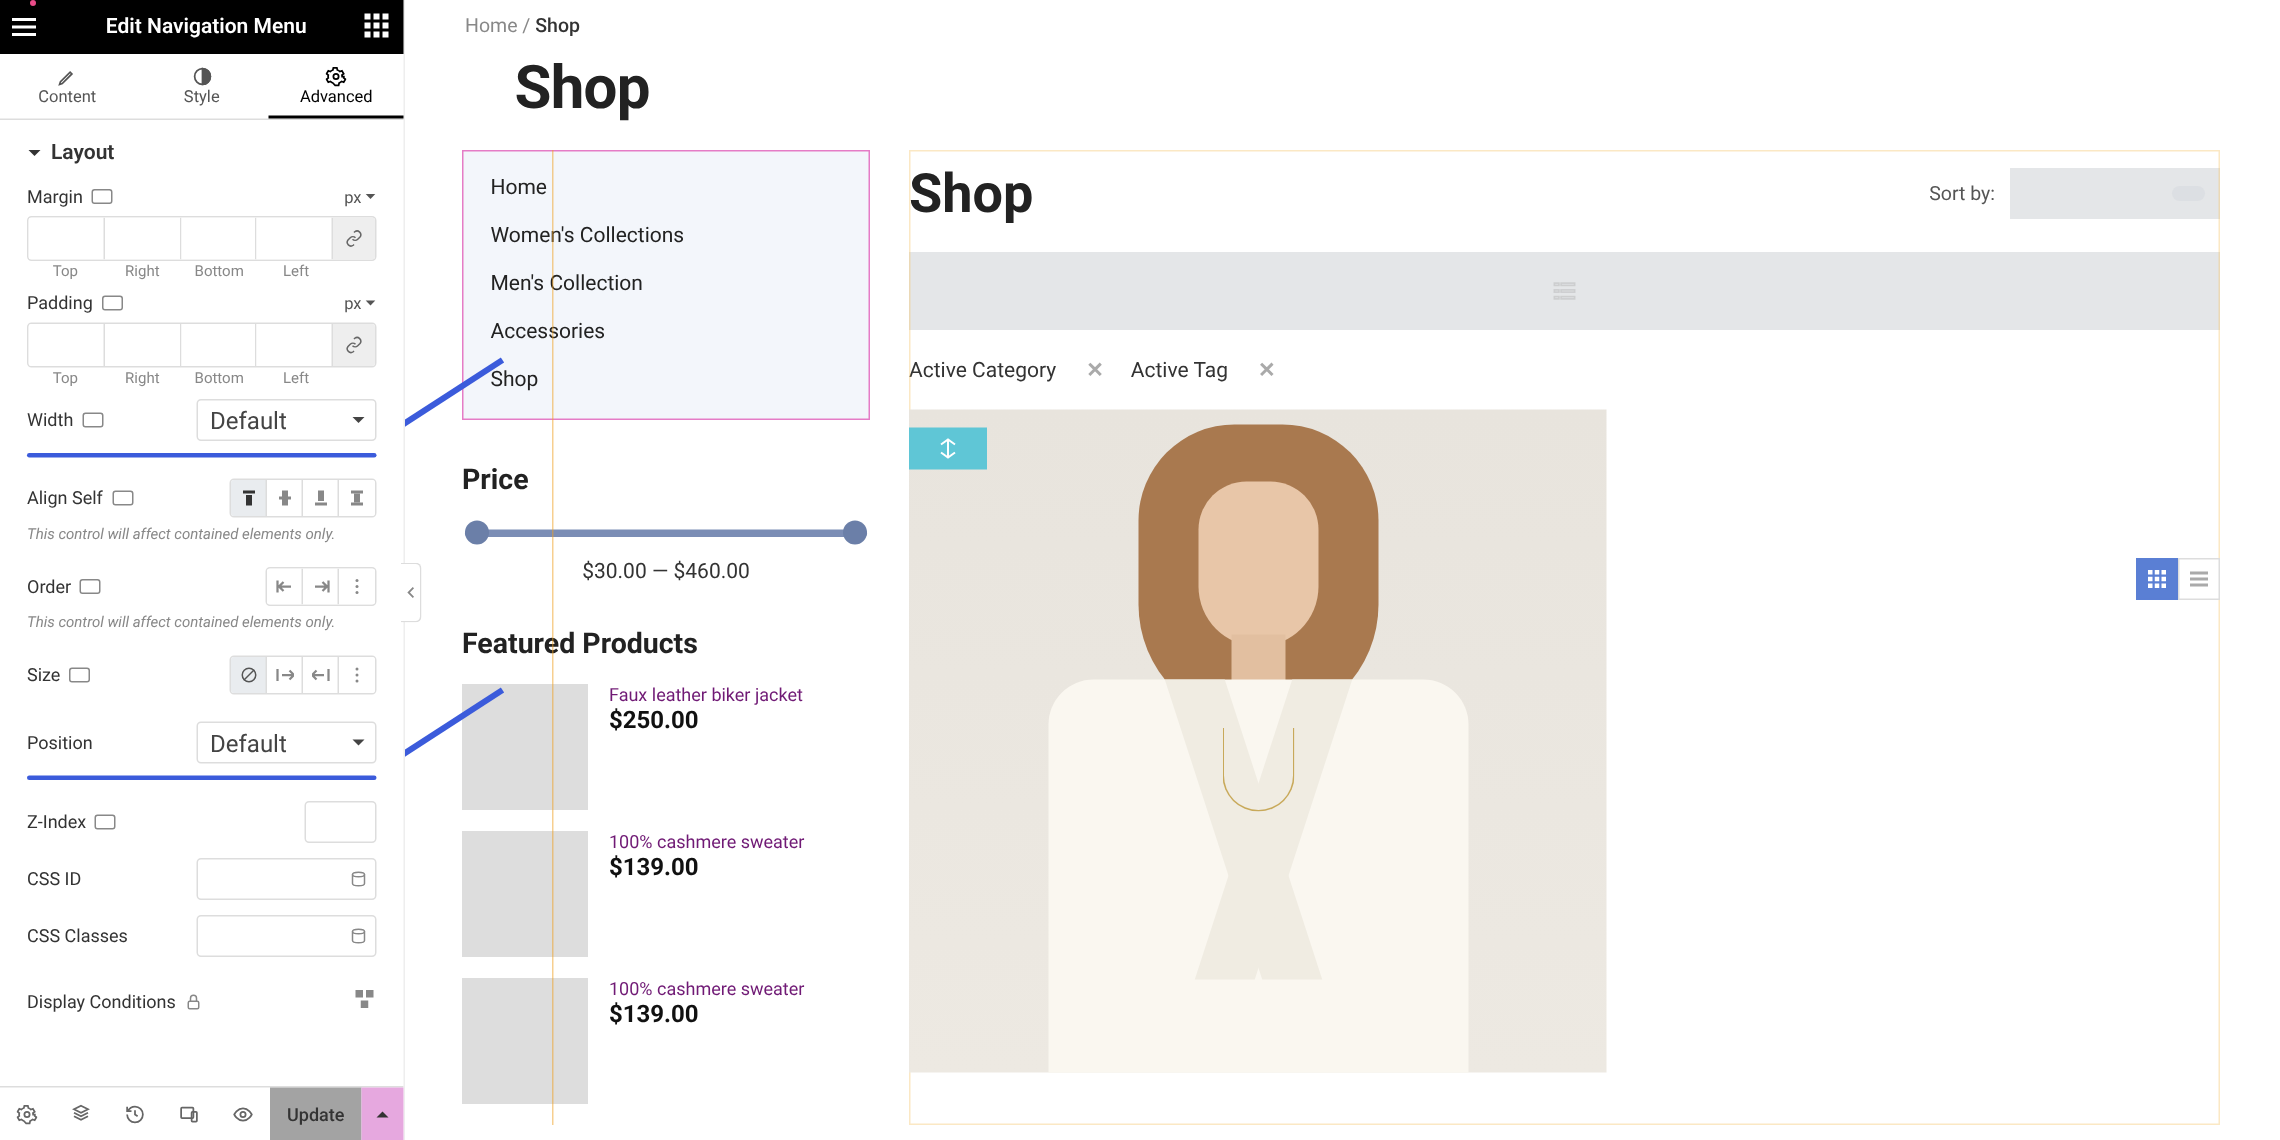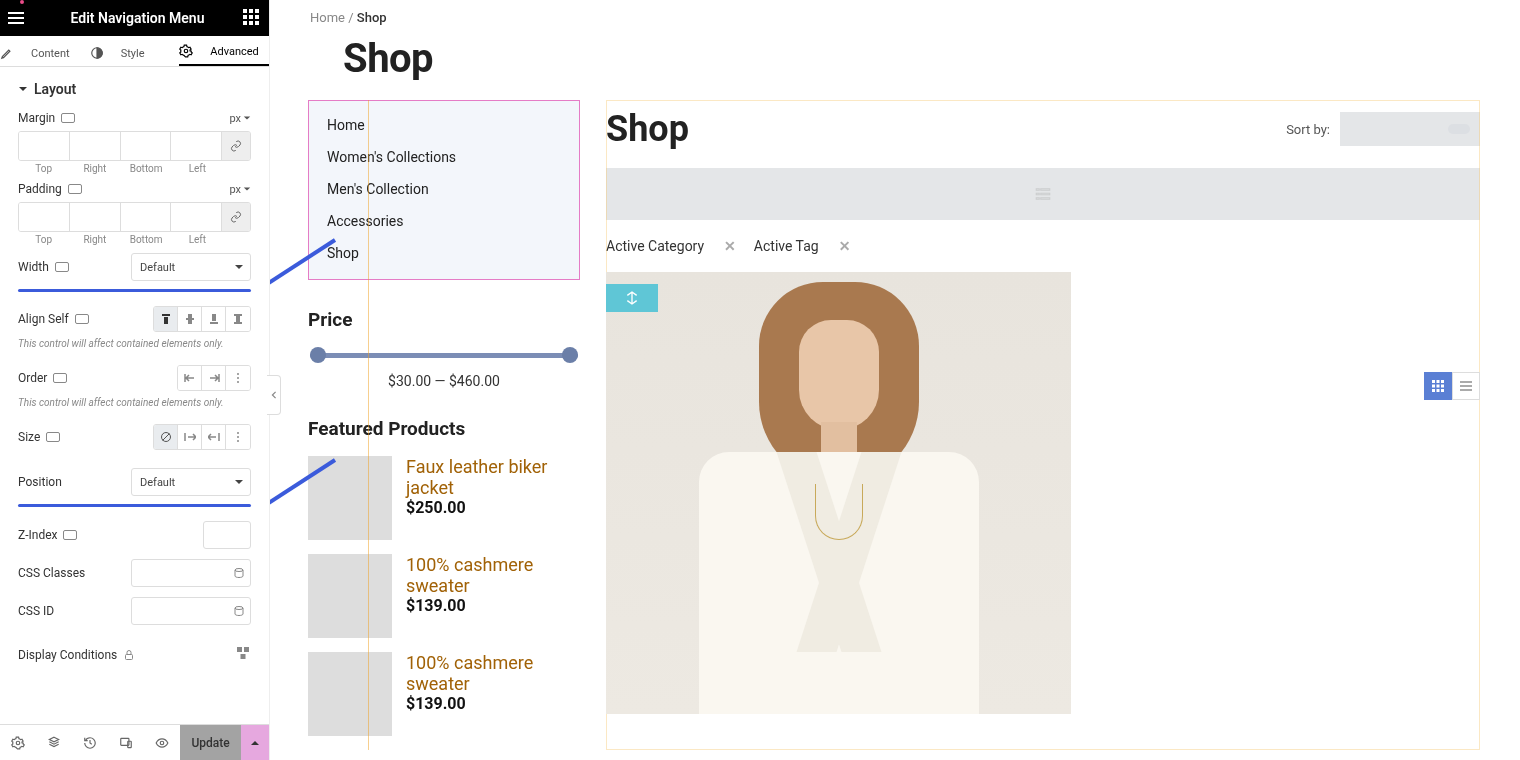--- a/index.html
+++ b/index.html
@@ -10,42 +10,42 @@
   .panel { width: 270px; flex: 0 0 270px; display: flex; flex-direction: column; background: #fff; border-right: 1px solid #eee; position: relative; }
   .panel-header { height: 36px; background: #000; color: #fff; display: flex; align-items: center; justify-content: space-between; padding: 0 8px; position: relative; }
   .panel-header .burger { width: 24px; height: 24px; display: flex; flex-direction: column; justify-content: center; gap: 3px; cursor: pointer; }
   .panel-header .burger span { height: 2px; background: #fff; width: 16px; }
   .panel-header .title { font-size: 14px; font-weight: 600; }
   .panel-header .grid { width: 18px; height: 18px; display: grid; grid-template-columns: repeat(3,4px); grid-template-rows: repeat(3,4px); gap: 2px; cursor: pointer; }
   .panel-header .grid i { background: #fff; }
   .panel-header .dot { position: absolute; top: -2px; left: 18px; width: 8px; height: 8px; border-radius: 50%; background: #ea4c89; border: 2px solid #000; }
 
   .panel-tabs { display: flex; border-bottom: 1px solid #ddd; }
-  .panel-tab { flex: 1; display: flex; flex-direction: row; align-items: flex-end; padding: 8px 0 6px; font-size: 11px; color: #555; cursor: pointer; gap: 17px; }
+  .panel-tab { flex: 1; display: flex; flex-direction: column; align-items: center; padding: 8px 0 6px; font-size: 11px; color: #555; cursor: pointer; gap: 0; }
   .panel-tab.active { border-bottom: 2px solid #000; color: #000; }
   .panel-tab svg { width: 14px; height: 14px; }
 
   .panel-body { flex: 1; overflow-y: auto; padding: 0 18px 12px; }
   .section-head { display: flex; align-items: center; gap: 6px; padding: 14px 0 6px; font-size: 14px; font-weight: 600; }
   .section-head svg { width: 10px; height: 10px; }
 
   .ctrl-row { display: flex; align-items: center; justify-content: space-between; padding: 8px 0 2px; font-size: 12px; }
   .ctrl-row .left { display: flex; align-items: center; gap: 6px; }
   .ctrl-row .right { display: flex; align-items: center; gap: 2px; font-size: 11px; color: #555; }
   .dev-icon { width: 14px; height: 10px; border: 1.5px solid #888; border-radius: 2px; display: inline-block; }
 
   .four-inputs { display: flex; border: 1px solid #ddd; border-radius: 3px; overflow: hidden; margin-top: 4px; }
   .four-inputs input { flex: 1; width: 25%; border: none; border-right: 1px solid #ddd; height: 28px; font-size: 11px; text-align: center; outline: none; }
   .four-inputs .link { width: 28px; flex: 0 0 28px; display: flex; align-items: center; justify-content: center; background: #eee; cursor: pointer; }
   .four-inputs .link svg { width: 12px; height: 12px; }
   .four-labels { display: flex; font-size: 10px; color: #888; margin-top: 2px; }
   .four-labels span { flex: 1; text-align: center; }
   .four-labels span:last-child { width: 28px; flex: 0 0 28px; }
 
-  .select-box { display: flex; align-items: center; border: 1px solid #ddd; border-radius: 3px; height: 28px; padding: 0 6px 0 8px; font-size: 11px; color: #444; justify-content: space-between; cursor: pointer; width: 120px; }
+  .select-box { display: flex; align-items: center; border: 1px solid #ddd; border-radius: 3px; height: 28px; padding: 0 6px 0 8px; font-size: 16px; color: #444; justify-content: space-between; cursor: pointer; width: 120px; }
   .select-box svg { width: 10px; height: 10px; }
 
   .hl-line { height: 3px; background: #3b5bdb; margin-top: 6px; border-radius: 2px; }
 
   .btn-grp { display: flex; border: 1px solid #ddd; border-radius: 3px; overflow: hidden; }
   .btn-grp button { width: 24px; height: 24px; border: none; border-right: 1px solid #ddd; background: #fff; display: flex; align-items: center; justify-content: center; cursor: pointer; }
   .btn-grp button:last-child { border-right: none; }
   .btn-grp button.active { background: #e9ecef; }
 
   .hint { font-size: 10px; color: #888; font-style: italic; padding: 4px 0 8px; }
@@ -86,21 +86,21 @@
   .widget-section { margin-top: 28px; }
   .widget-section h3 { font-size: 19px; font-weight: 700; color: #222; margin-bottom: 16px; }
 
   .price-slider { position: relative; height: 16px; margin: 8px 2px 10px; }
   .price-track { position: absolute; top: 6px; left: 0; right: 0; height: 5px; background: #7b8db5; border-radius: 3px; }
   .price-thumb { position: absolute; top: 0; width: 16px; height: 16px; border-radius: 50%; background: #6b7fa8; cursor: pointer; }
   .price-label { text-align: center; font-size: 14px; color: #333; }
 
   .featured .item { display: flex; gap: 14px; margin-bottom: 14px; }
   .featured .thumb { width: 84px; height: 84px; background: #ddd; flex: 0 0 84px; }
-  .featured .name { font-size: 18px; color: #a16207; }
+  .featured .name { font-size: 12px; color: #701a75; }
   .featured .price { font-size: 16px; font-weight: 700; color: #111; }
 
   
   .shop-head { display: flex; align-items: center; justify-content: space-between; padding: 8px 0 18px; }
   .shop-head h2 { font-size: 36px; font-weight: 700; color: #222; }
   .sortby { display: flex; align-items: center; gap: 10px; font-size: 13px; color: #555; }
   .sortby .placeholder { width: 140px; height: 34px; background: #e4e6e8; display: flex; align-items: center; justify-content: flex-end; padding-right: 10px; }
   .sortby .placeholder .tog { width: 22px; height: 10px; border-radius: 6px; background: #dcdfe3; }
 
   .gray-bar { height: 52px; background: #e4e6e8; margin-bottom: 18px; display: flex; align-items: center; justify-content: center; gap: 4px; }
@@ -383,34 +383,34 @@
       <div class="ctrl-row" style="padding-top:14px">
         <div class="left">
             <span>Z-Index</span>
             <span class="dev-icon"></span>
           </div>
         <input class="small-input" style="">
       </div>
 
       <div class="ctrl-row">
         <div class="left">
-            <span>CSS Classes</span>
+            <span>CSS ID</span>
           </div>
         <div class="input-wrap">
             <input class="text-input" style="">
             <svg class="suffix dyn-icon" viewBox="0 0 24 24" fill="none" stroke="#888" stroke-width="2">
               <ellipse cx="12" cy="6" rx="8" ry="3"></ellipse>
               <path d="M4 6v12c0 1.7 3.6 3 8 3s8-1.3 8-3V6"></path>
             </svg>
           </div>
       </div>
 
       <div class="ctrl-row">
         <div class="left">
-            <span>CSS ID</span>
+            <span>CSS Classes</span>
           </div>
         <div class="input-wrap">
             <input class="text-input" style="">
             <svg class="suffix dyn-icon" viewBox="0 0 24 24" fill="none" stroke="#888" stroke-width="2">
               <ellipse cx="12" cy="6" rx="8" ry="3"></ellipse>
               <path d="M4 6v12c0 1.7 3.6 3 8 3s8-1.3 8-3V6"></path>
             </svg>
           </div>
       </div>
 

